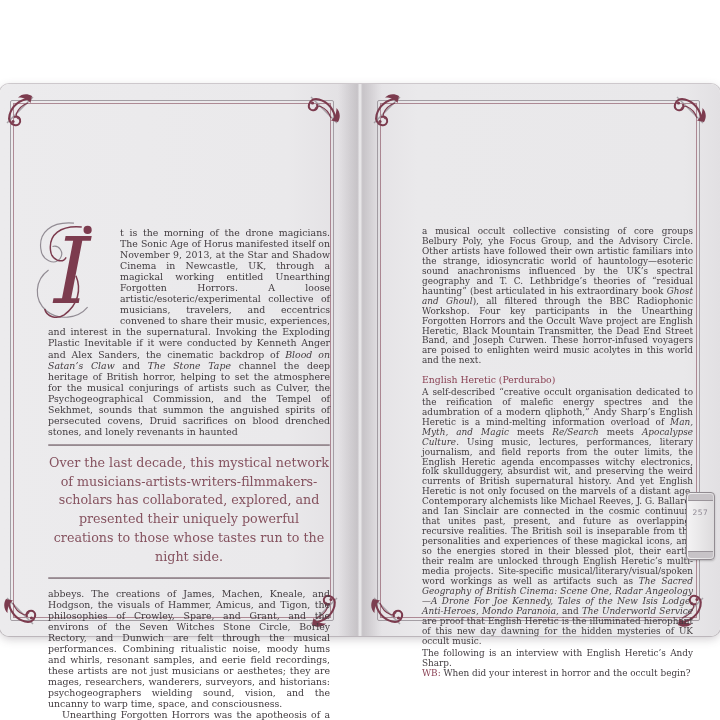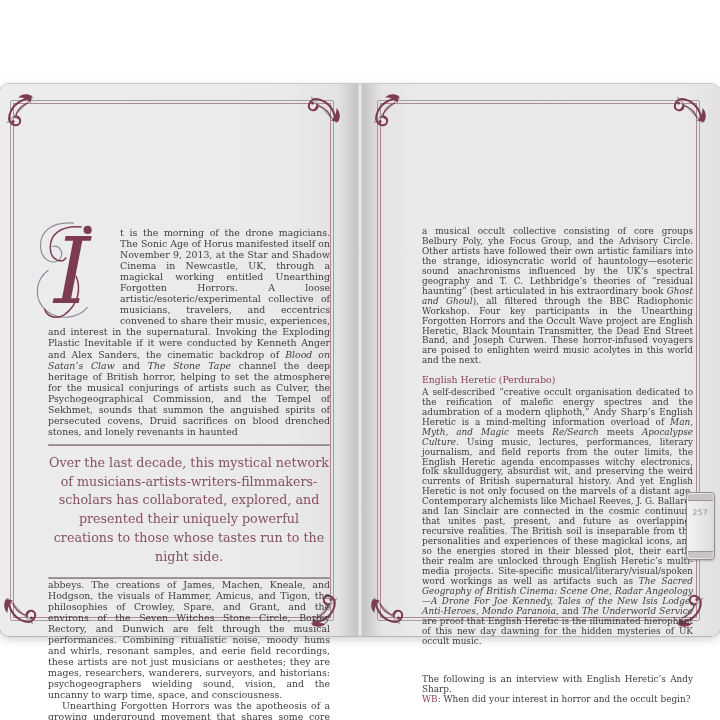--- a/index.html
+++ b/index.html
@@ -36,26 +36,26 @@
   p{margin:0;}
   .body-l{font-size:9.4px;line-height:11.05px;color:#413b3f;text-align:justify;}
   .body-r{font-size:8.9px;line-height:9.95px;color:#413b3f;text-align:justify;}
   .it{font-style:italic;}
   .indent{text-indent:14px;}
 
   .rule{height:2px;background:linear-gradient(to bottom,#aca0a6,#8e8188);border-radius:1px;}
   .rule-top{margin-top:7px;}
   .pull-quote{font-size:12.7px;line-height:18.8px;color:#85525f;text-align:center;
               padding:8px 0 10px 0;}
-  .after-quote{}
+  .after-quote{margin-top:9px;}
 
   .section-heading{margin:9px 0 2px 0;font-size:9.3px;line-height:10.5px;font-weight:normal;
                    color:#8a4154;}
   .url-line{text-align:left;}
-  .spaced-1{margin-top:28px;}
+  .spaced-1{margin-top:2px;}
   .spaced-2{}
   .q-prefix{color:#8a4154;}
 
   .dropcap{float:left;width:82px;height:104px;margin:-10px 7px 2px -17px;}
   .dropcap svg{width:100%;height:100%;display:block;overflow:visible;}
   .dc-letter{font-family:"DejaVu Serif",serif;font-style:italic;font-size:94px;
              fill:#7c3b4e;text-anchor:middle;}
 
   .page-tab{position:absolute;right:5px;top:408px;width:27px;height:66px;z-index:5;
      background:linear-gradient(to right,#f4f3f4,#dddbdd);border:1px solid #918b91;

